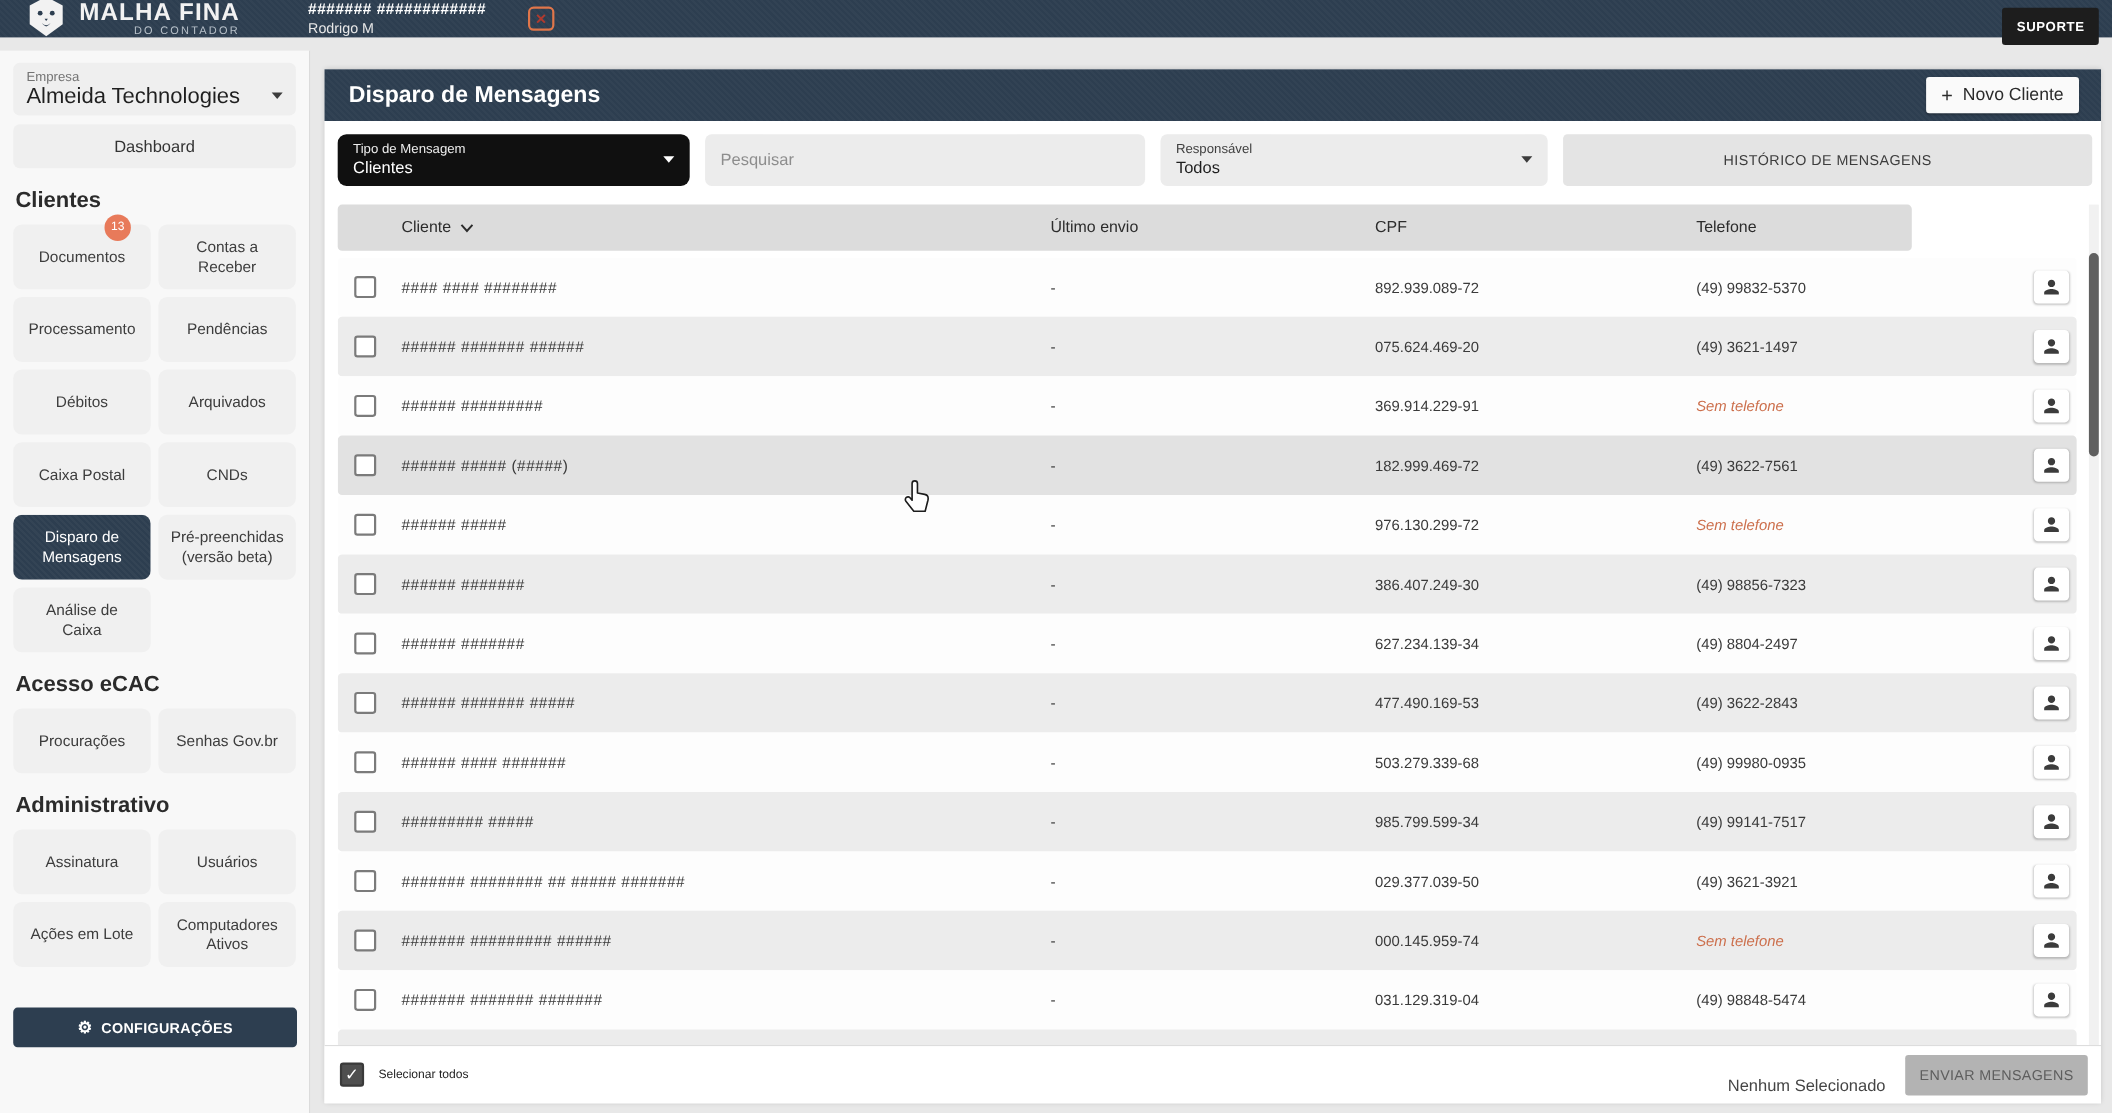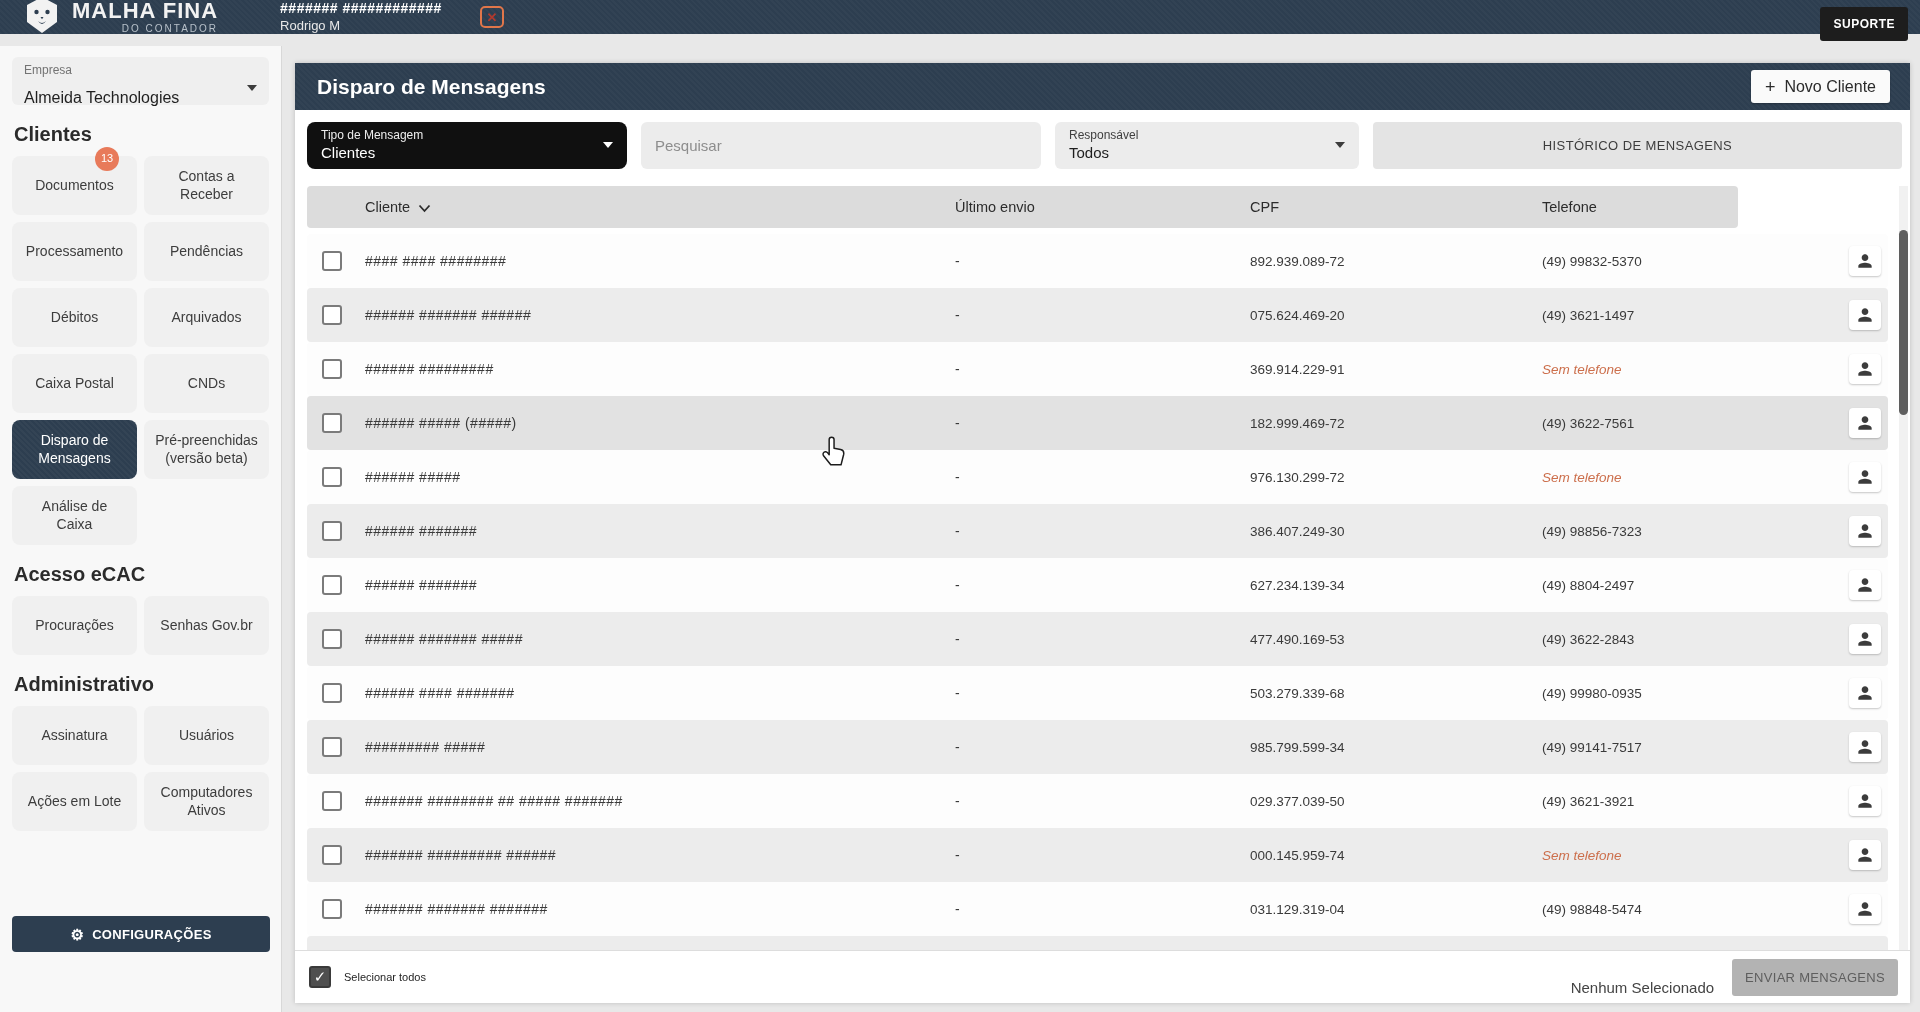--- a/index.html
+++ b/index.html
@@ -20,21 +20,21 @@
     color:#b03a2e; font-size:13px; font-weight:bold; display:flex; align-items:center; justify-content:center;
     background:transparent; cursor:pointer; }
   .support-btn { position:absolute; right:12px; top:7px; background:#1d1d1d; color:#fff; font-size:12px;
     font-weight:bold; border:none; border-radius:3px; padding:10px 13px; letter-spacing:.5px; cursor:pointer; }
 
   
   .sidebar { position:absolute; left:0; top:46px; width:282px; height:966px; background:#f8f8f8;
     border-right:1px solid #d8d8d8; padding:11px 12px 0 12px; }
   .company-box { background:#efefef; border-radius:6px; height:48px; padding:6px 12px; position:relative; cursor:pointer; }
   .company-label { font-size:12px; color:#737373; }
-  .company-value { font-size:16px; color:#1f1f1f; margin-top:12px; }
+  .company-value { font-size:20px; color:#1f1f1f; margin-top:0; }
   .company-caret { position:absolute; right:12px; top:20px; }
   .caret-down { display:inline-block; width:0; height:0; border-left:5px solid transparent;
     border-right:5px solid transparent; border-top:6px solid #3c3c3c; }
   .dashboard-btn { margin-top:8px; width:100%; height:40px; background:#efefef; border:none; border-radius:6px;
     font-size:15px; color:#333; cursor:pointer; }
   .side-heading { font-size:20px; font-weight:bold; color:#2b2b2b; margin:18px 0 10px 2px; }
   .side-grid { display:grid; grid-template-columns:1fr 1fr; gap:7px; }
   .side-btn { position:relative; min-height:59px; background:#f0f0f0; border:none; border-radius:8px;
     font-size:14px; color:#3d3d3d; cursor:pointer; padding:6px 10px; line-height:1.25; }
   .side-btn.active { background:#2d3e50; color:#fff;
@@ -64,21 +64,21 @@
   
   .filters { position:absolute; left:12px; top:59px; right:8px; height:47px; display:flex; gap:14px; }
   .dd-dark { width:320px; background:#101010; border-radius:8px; color:#fff; padding:6px 14px;
     position:relative; cursor:pointer; }
   .dd-dark .dd-label { font-size:12px; color:#ededed; }
   .dd-dark .dd-value { font-size:15px; margin-top:2px; }
   .dd-dark .caret-down { border-top-color:#fff; position:absolute; right:14px; top:20px; }
   .search-input { width:400px; background:#ececec; border:none; border-radius:6px; font-size:15px;
     color:#222; padding:0 14px; }
   .search-input::placeholder { color:#8d8d8d; }
-  .dd-light { width:304px; background:#ececec; border-radius:6px; padding:6px 14px; position:relative; cursor:pointer; }
+  .dd-light { width:352px; background:#ececec; border-radius:6px; padding:6px 14px; position:relative; cursor:pointer; }
   .dd-light .dd-label { font-size:12px; color:#3f3f3f; }
   .dd-light .dd-value { font-size:15px; color:#1e1e1e; margin-top:2px; }
   .dd-light .caret-down { position:absolute; right:14px; top:20px; }
   .history-btn { flex:1; background:#e4e4e4; border:none; border-radius:4px; font-size:13px; color:#3d3d3d;
     letter-spacing:.4px; cursor:pointer; }
 
   
   .tgrid { display:grid; grid-template-columns:50px 590px 295px 292px 300px 1fr; align-items:center; }
   .table-head { position:absolute; left:12px; top:123px; width:1431px; height:42px; background:#dcdcdc;
     border-radius:4px; font-size:14.5px; color:#2c2c2c; font-weight:500; }
@@ -148,20 +148,21 @@
   </button>
   <button class="support-btn">SUPORTE</button>
 </div>
 
 <div class="sidebar">
   <div class="company-box">
     <div class="company-label">Empresa</div>
     <div class="company-value">Almeida Technologies</div>
     <span class="company-caret"><span class="caret-down"></span></span>
   </div>
+  <button class="dashboard-btn">Dashboard</button>
 
   <div>
       <div class="side-heading">Clientes</div>
       <div class="side-grid">
         <button class="side-btn"><span>Documentos</span><span class="badge">13</span></button>
         <button class="side-btn"><span>Contas a Receber</span></button>
         <button class="side-btn"><span>Processamento</span></button>
         <button class="side-btn"><span>Pendências</span></button>
         <button class="side-btn"><span>Débitos</span></button>
         <button class="side-btn"><span>Arquivados</span></button>

